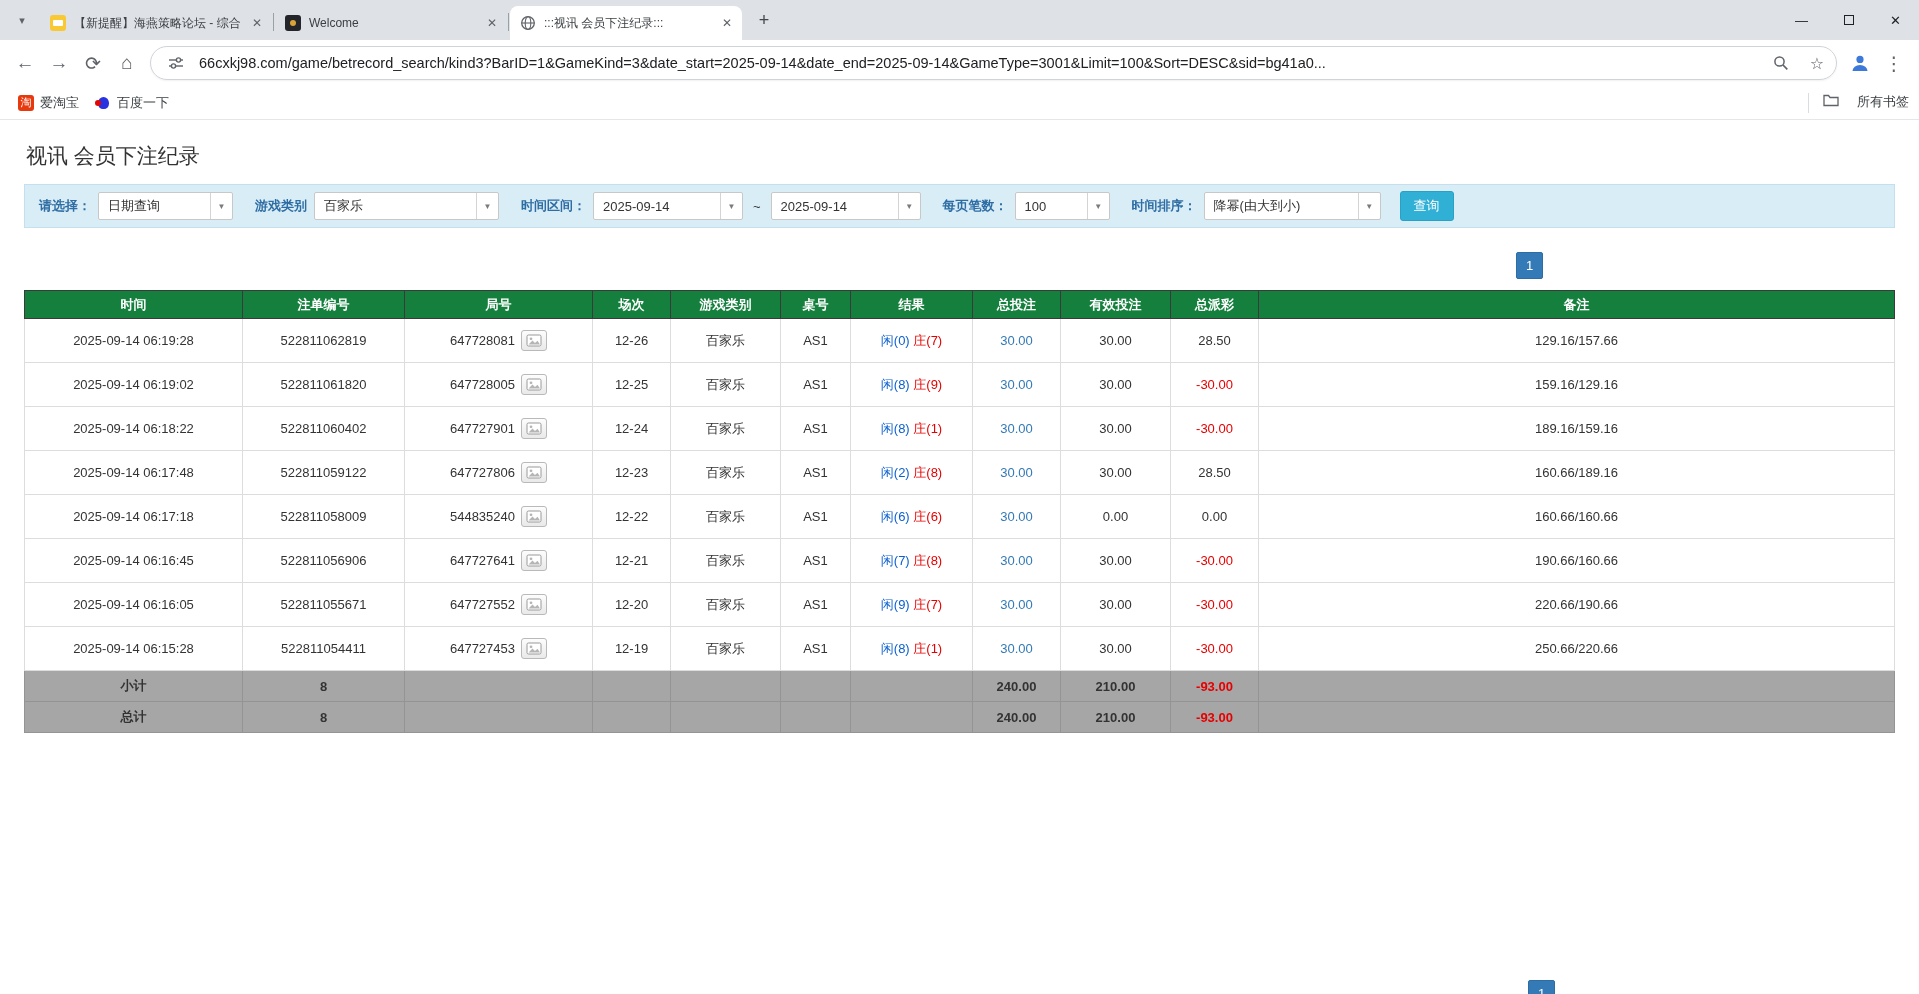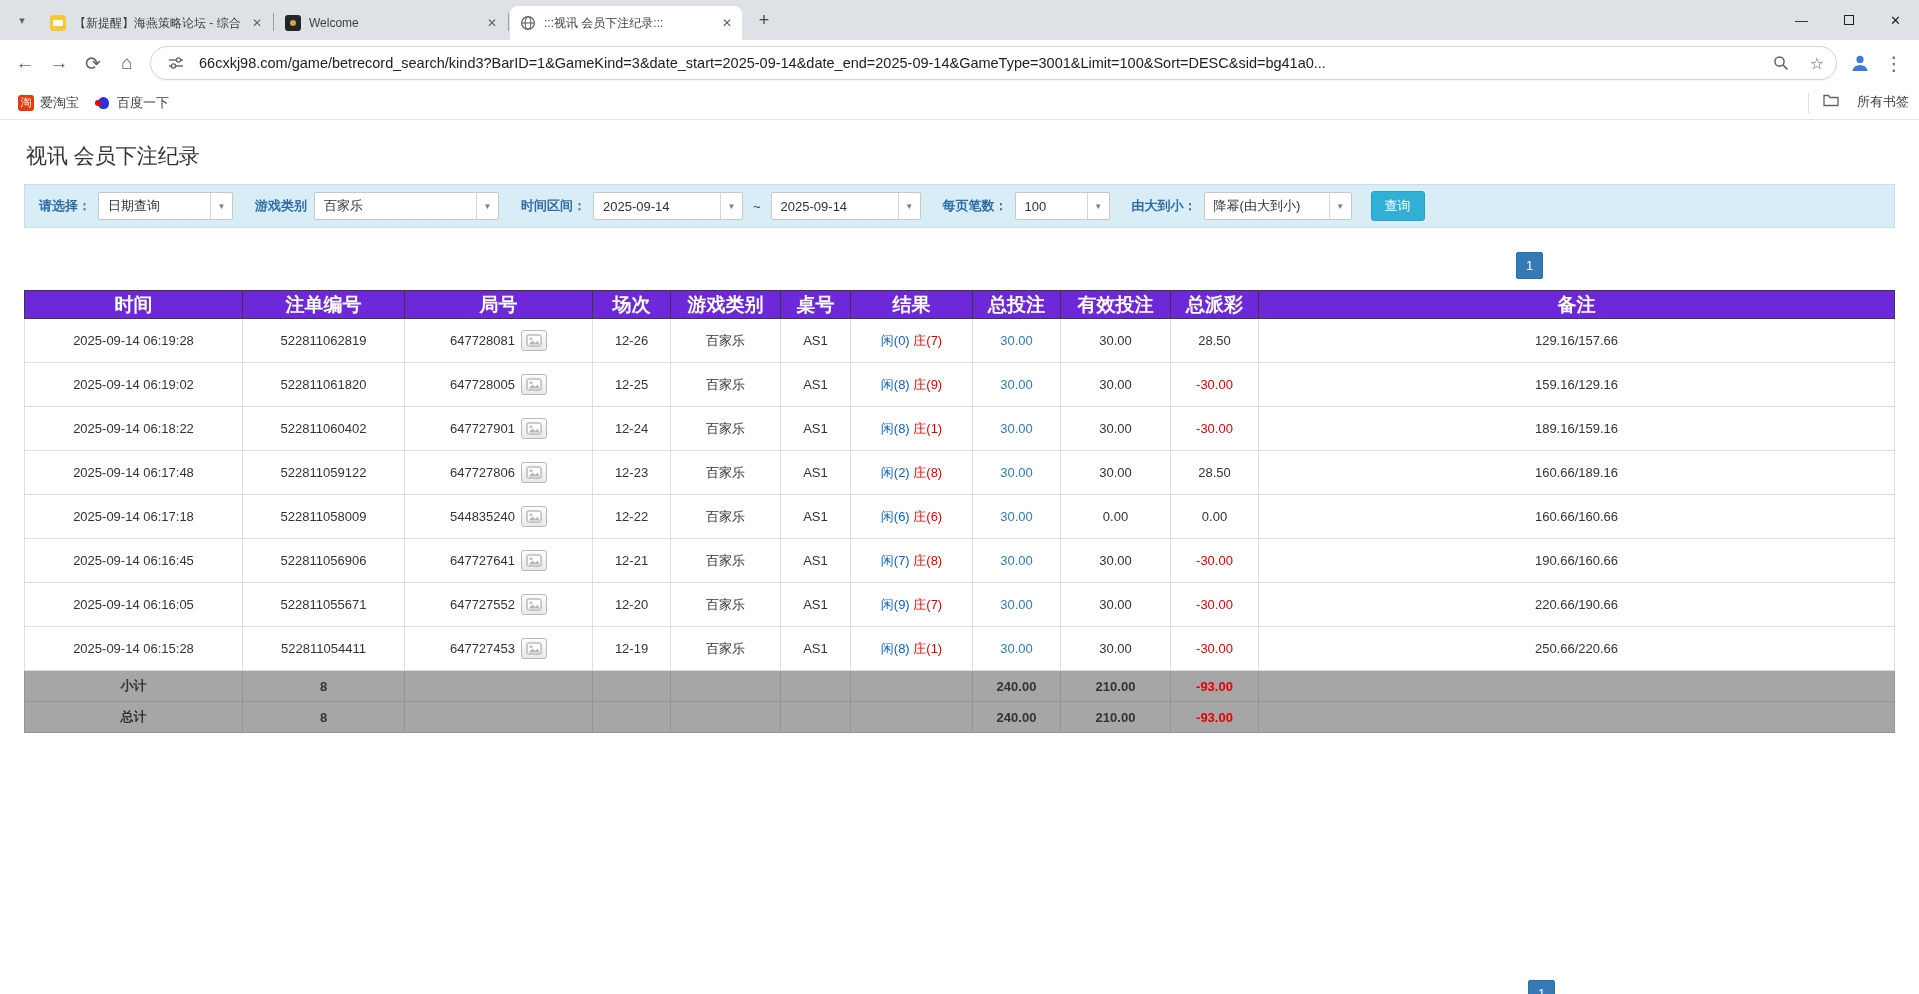--- a/index.html
+++ b/index.html
@@ -42,35 +42,35 @@
 
   
   .content { padding:0 24px; }
   .page-title { font-size:21px; color:#333; margin:22px 2px 14px; font-weight:400; }
 
   .filter-bar { background:#d9edf7; border:1px solid #c4e0ef; height:44px; display:flex; align-items:center; padding:0 14px; gap:7px; }
   .f-label { color:#2e6da4; font-weight:bold; font-size:13px; white-space:nowrap; }
   .combo { background:#fff; border:1px solid #c8c8c8; border-radius:2px; height:28px; display:flex; align-items:stretch; font-size:13px; color:#333; }
   .combo-text { display:flex; align-items:center; padding:0 9px; flex:1; white-space:nowrap; }
   .combo-arrow { width:22px; border-left:1px solid #d4d4d4; display:flex; align-items:center; justify-content:center; color:#7a7a7a; font-size:8px; }
-  .w135{width:135px}.w185{width:185px}.w150{width:150px}.w95{width:95px}.w170{width:148px}
+  .w135{width:135px}.w185{width:185px}.w150{width:150px}.w95{width:95px}.w170{width:177px}
   .tilde { color:#333; font-size:13px; padding:0 3px; }
   .gap { width:8px; }
   .btn-search { background:#31b0d5; color:#fff; border:1px solid #28a1c5; border-radius:3px; height:30px; padding:0 13px; font-size:13px; margin-left:12px; cursor:default; }
 
   .info-bar { background:#dff0d8; border:1px solid #d0e6c4; height:37px; margin-top:18px; display:flex; align-items:center; justify-content:space-between; padding:0 14px; font-size:13px; }
   .info-left { color:#333; }
   .info-right { color:#ff0000; }
 
   .pagination-top { display:flex; justify-content:flex-end; margin:24px 352px 11px 0; }
   .page-btn { min-width:27px; height:27px; background:#337ab7; color:#fff; display:flex; align-items:center; justify-content:center; font-size:13px; border:1px solid #2e6da4; border-radius:2px; cursor:default; }
   .pagination-bottom { position:absolute; top:980px; right:364px; }
 
   table.bets { width:100%; border-collapse:collapse; table-layout:fixed; font-size:13px; color:#333; }
-  .bets th { background:#6d28d9; color:#fff; font-weight:bold; height:28px; border:1px solid #3a3a3a; font-size:19px;font-family:Liberation Mono, monospace; }
+  .bets th { background:#15803d; color:#fff; font-weight:bold; height:28px; border:1px solid #3a3a3a; font-size:13px;font-family:Liberation Mono, monospace; }
   .bets td { height:44px; text-align:center; border:1px solid #ddd; background:#fff; overflow:hidden; white-space:nowrap; }
   .round-cell span.round-no { vertical-align:middle; }
   .round-icon { display:inline-flex; vertical-align:middle; margin-left:6px; width:26px; height:21px; border:1px solid #b9b9b9; border-radius:3px; background:linear-gradient(#fdfdfd,#e9e9e9); align-items:center; justify-content:center; }
   .player { color:#0b5fd0;text-align:center; }
   .banker { color:#e60000; }
   .bet-link { color:#337ab7; cursor:default; }
   .neg { color:#e60000 !important; }
   tr.summary td { background:#a6a6a6; height:31px; color:#333; font-weight:bold; border:1px solid #949494; }
 
 </style>
@@ -199,21 +199,21 @@
       <span class="combo-text">2025-09-14</span>
       <span class="combo-arrow">▼</span>
     </div>
     <span class="gap"></span>
     <span class="f-label">每页笔数：</span>
     <div class="combo w95">
       <span class="combo-text">100</span>
       <span class="combo-arrow">▼</span>
     </div>
     <span class="gap"></span>
-    <span class="f-label">由大到小：</span>
+    <span class="f-label">时间排序：</span>
     <div class="combo w170">
       <span class="combo-text">降幂(由大到小)</span>
       <span class="combo-arrow">▼</span>
     </div>
     <button class="btn-search">查询</button>
   </div>
 
 
   <div class="pagination-top">
     <div class="page-btn">1</div>

